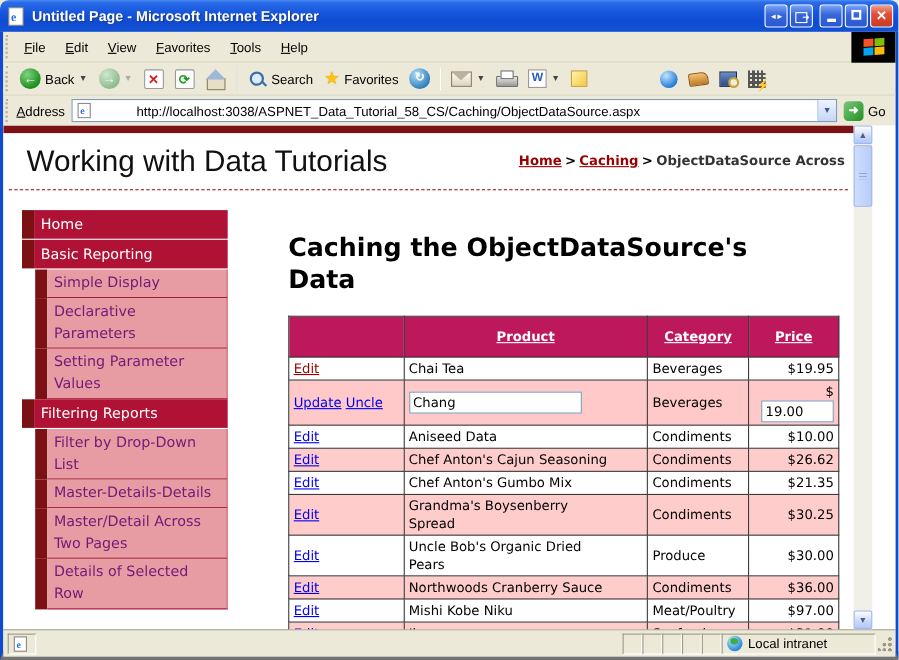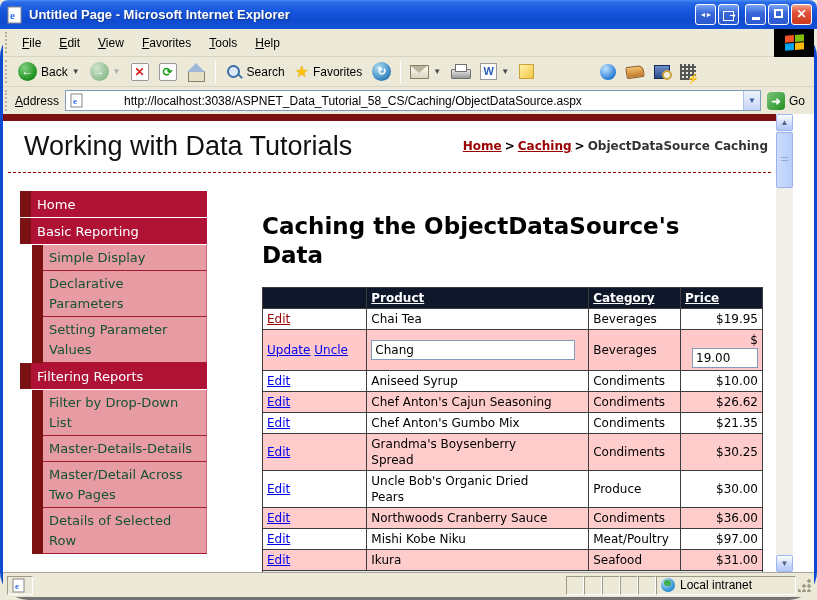--- a/index.html
+++ b/index.html
@@ -19,21 +19,21 @@
   .tbtn.grp { margin-right:4px; }
   .tbtn .glyph-min { display:inline-block; width:8px; height:3px; background:#fff; margin-top:12px; }
   .tbtn .glyph-max { display:inline-block; width:9px; height:9px; border:2px solid #fff; margin-top:4px; }
   .tbtn.close { background:linear-gradient(180deg,#f0a088 0%,#e25038 40%,#c93a20 100%); font-size:12px; font-weight:bold; line-height:19px; }
   .arr2::before { content:"◄►"; font-size:7px; letter-spacing:-1px; }
   .popout { position:relative; }
   .popout::before { content:""; position:absolute; left:4px; top:6px; width:9px; height:8px; border:1px solid #fff; }
   .popout::after { content:"➜"; position:absolute; right:2px; top:1px; font-size:8px; }
 
   
-  .shell { border-left:3px solid #0f4bd0; border-right:3px solid #0f4bd0; border-bottom:8px solid #737373; height:571px; background:#ece9d8;border-radius:28px; }
+  .shell { border-left:3px solid #0f4bd0; border-right:3px solid #0f4bd0; border-bottom:8px solid #737373; height:571px; background:#ece9d8; }
 
   
   .menubar { height:28px; display:flex; align-items:center; background:#ece9d8; border-bottom:1px solid #d8d4c0; }
   .grip { width:5px; height:80%; border-left:2px dotted #b4b09c; margin:0 3px 0 2px; }
   .menu-item { display:inline-block; padding:4px 9px; font-size:12px; color:#000; cursor:pointer; }
   .menu-item::first-letter { text-decoration:underline; }
   .menu-spacer { flex:1; }
   .throbber { width:40px; height:28px; background:#000; display:flex; align-items:center; justify-content:center; }
   .winflag { display:grid; grid-template-columns:9px 9px; grid-template-rows:7px 7px; gap:1px; transform:skewY(-4deg); }
   .winflag i { display:block; }
@@ -99,42 +99,42 @@
 
   .body-wrap { display:flex; padding:18px 0 0 17px; }
 
   
   .sidebar { width:187px; flex:0 0 auto; font-size:13px; }
   .nav-item { display:flex; }
   .nav-notch { width:11px; background:#7b1113; flex:0 0 auto; }
   .lvl1 { height:26px; margin-bottom:1px; cursor:pointer; }
   .lvl1 .nav-body { flex:1; background:#b01236; color:#fff; display:flex; align-items:center; padding:0 6px; }
   .lvl2 { margin-left:12px; cursor:pointer; }
-  .lvl2 .nav-body { flex:1; background:#e79ba3; color:#14532d; padding:3px 6px 2px 6px; line-height:20px; border-bottom:1px solid #a41b38; border-right:1px solid #c96a74; min-height:25px; }
+  .lvl2 .nav-body { flex:1; background:#e79ba3; color:#701a75; padding:3px 6px 2px 6px; line-height:20px; border-bottom:1px solid #a41b38; border-right:1px solid #c96a74; min-height:25px; }
 
   
   .main { margin-left:55px; width:501px; }
   .page-heading { font-family:"DejaVu Sans",sans-serif; font-size:23px; font-weight:bold; color:#000; line-height:29px; max-width:440px; margin:21px 0 17px 0; }
 
   table.grid { border-collapse:collapse; width:501px; font-size:12px; color:#000; }
   table.grid td, table.grid th { border:1px solid #3c3c3c; padding:2px 4px; line-height:16px; vertical-align:middle; }
-  table.grid th { background:#0f172a; color:#fff; height:21px; font-weight:bold; text-align:left; }
+  table.grid th { background:#be185d; color:#fff; height:37px; font-weight:bold; text-align:center; }
   th .hlink { color:#fff; text-decoration:underline; cursor:pointer; }
   tr.alt td { background:#ffcccc; }
   tr.editrow td { background:#ffc9c9; height:27px; }
   td.c-action { width:105px; }
   td.c-product { width:222px; }
   td.c-category { width:92px; }
   td.c-price { width:82px; text-align:right; }
   a.lnk { text-decoration:underline; cursor:pointer; }
   a.lnk.blue { color:#0000ee; }
   a.lnk.maroon { color:#990000; }
   .narrow { display:inline-block; max-width:180px; }
   .tb-input { border:1px solid #7f9db9; height:20px; font-size:12px; font-family:"DejaVu Sans",sans-serif; padding:1px 3px; background:#fff; }
-  .in-product { width:204px; }
+  .in-product { width:157px; }
   .in-price { width:66px; }
   td.pager { background:#e9e9e9; text-align:right; height:25px; padding-right:8px; font-size:12.5px; }
   .pg { margin-left:5px; cursor:pointer; }
   .pg-current { color:#000; cursor:default; }
   .pg-visited { color:#990000; text-decoration:underline; }
   .pg-link { color:#0000ee; text-decoration:underline; }
 
   
   .vscroll { width:17px; flex:0 0 auto; background:#f0efe8; display:flex; flex-direction:column; }
   .sb-btn { height:17px; background:linear-gradient(180deg,#fdfefe,#c9d8fb 60%,#b4c7f5); border:1px solid #9eb6f2; border-radius:2px; text-align:center; font-size:8px; color:#4d6185; line-height:15px; cursor:pointer; }
@@ -281,21 +281,21 @@
       </span>
     </div>
 
     <div class="content">
       <div class="page">
         <div class="top-rule"></div>
 
         <div class="masthead">
           <span class="site-title">Working with Data Tutorials</span>
           <span class="breadcrumb">
-            <a>Home</a><span class="bc-sep">&gt;</span><a>Caching</a><span class="bc-sep">&gt;</span><span>ObjectDataSource Caching</span>
+            <a>Home</a><span class="bc-sep">&gt;</span><a>Caching</a><span class="bc-sep">&gt;</span><span>ObjectDataSource Across</span>
           </span>
         </div>
         <div class="dashed-rule"></div>
 
         <div class="body-wrap">
 
           <div class="sidebar">
             <div class="nav-item lvl1">
                 <span class="nav-notch"></span>
                 <span class="nav-body">Home</span>
@@ -365,21 +365,21 @@
                 <td class="c-action">
                   <a class="lnk blue">Update</a>
                   <a class="lnk blue">Uncle</a>
                 </td>
                 <td class="c-product"><input class="tb-input in-product" value="Chang" style=""></td>
                 <td class="c-category">Beverages</td>
                 <td class="c-price"><span>$</span> <input class="tb-input in-price" value="19.00" style=""></td>
               </tr>
               <tr>
                 <td class="c-action"><a class="lnk blue">Edit</a></td>
-                <td class="c-product">Aniseed Syrup</td>
+                <td class="c-product">Aniseed Data</td>
                 <td class="c-category">Condiments</td>
                 <td class="c-price">$10.00</td>
               </tr>
               <tr class="alt">
                 <td class="c-action"><a class="lnk blue">Edit</a></td>
                 <td class="c-product">Chef Anton's Cajun Seasoning</td>
                 <td class="c-category">Condiments</td>
                 <td class="c-price">$26.62</td>
               </tr>
               <tr>

